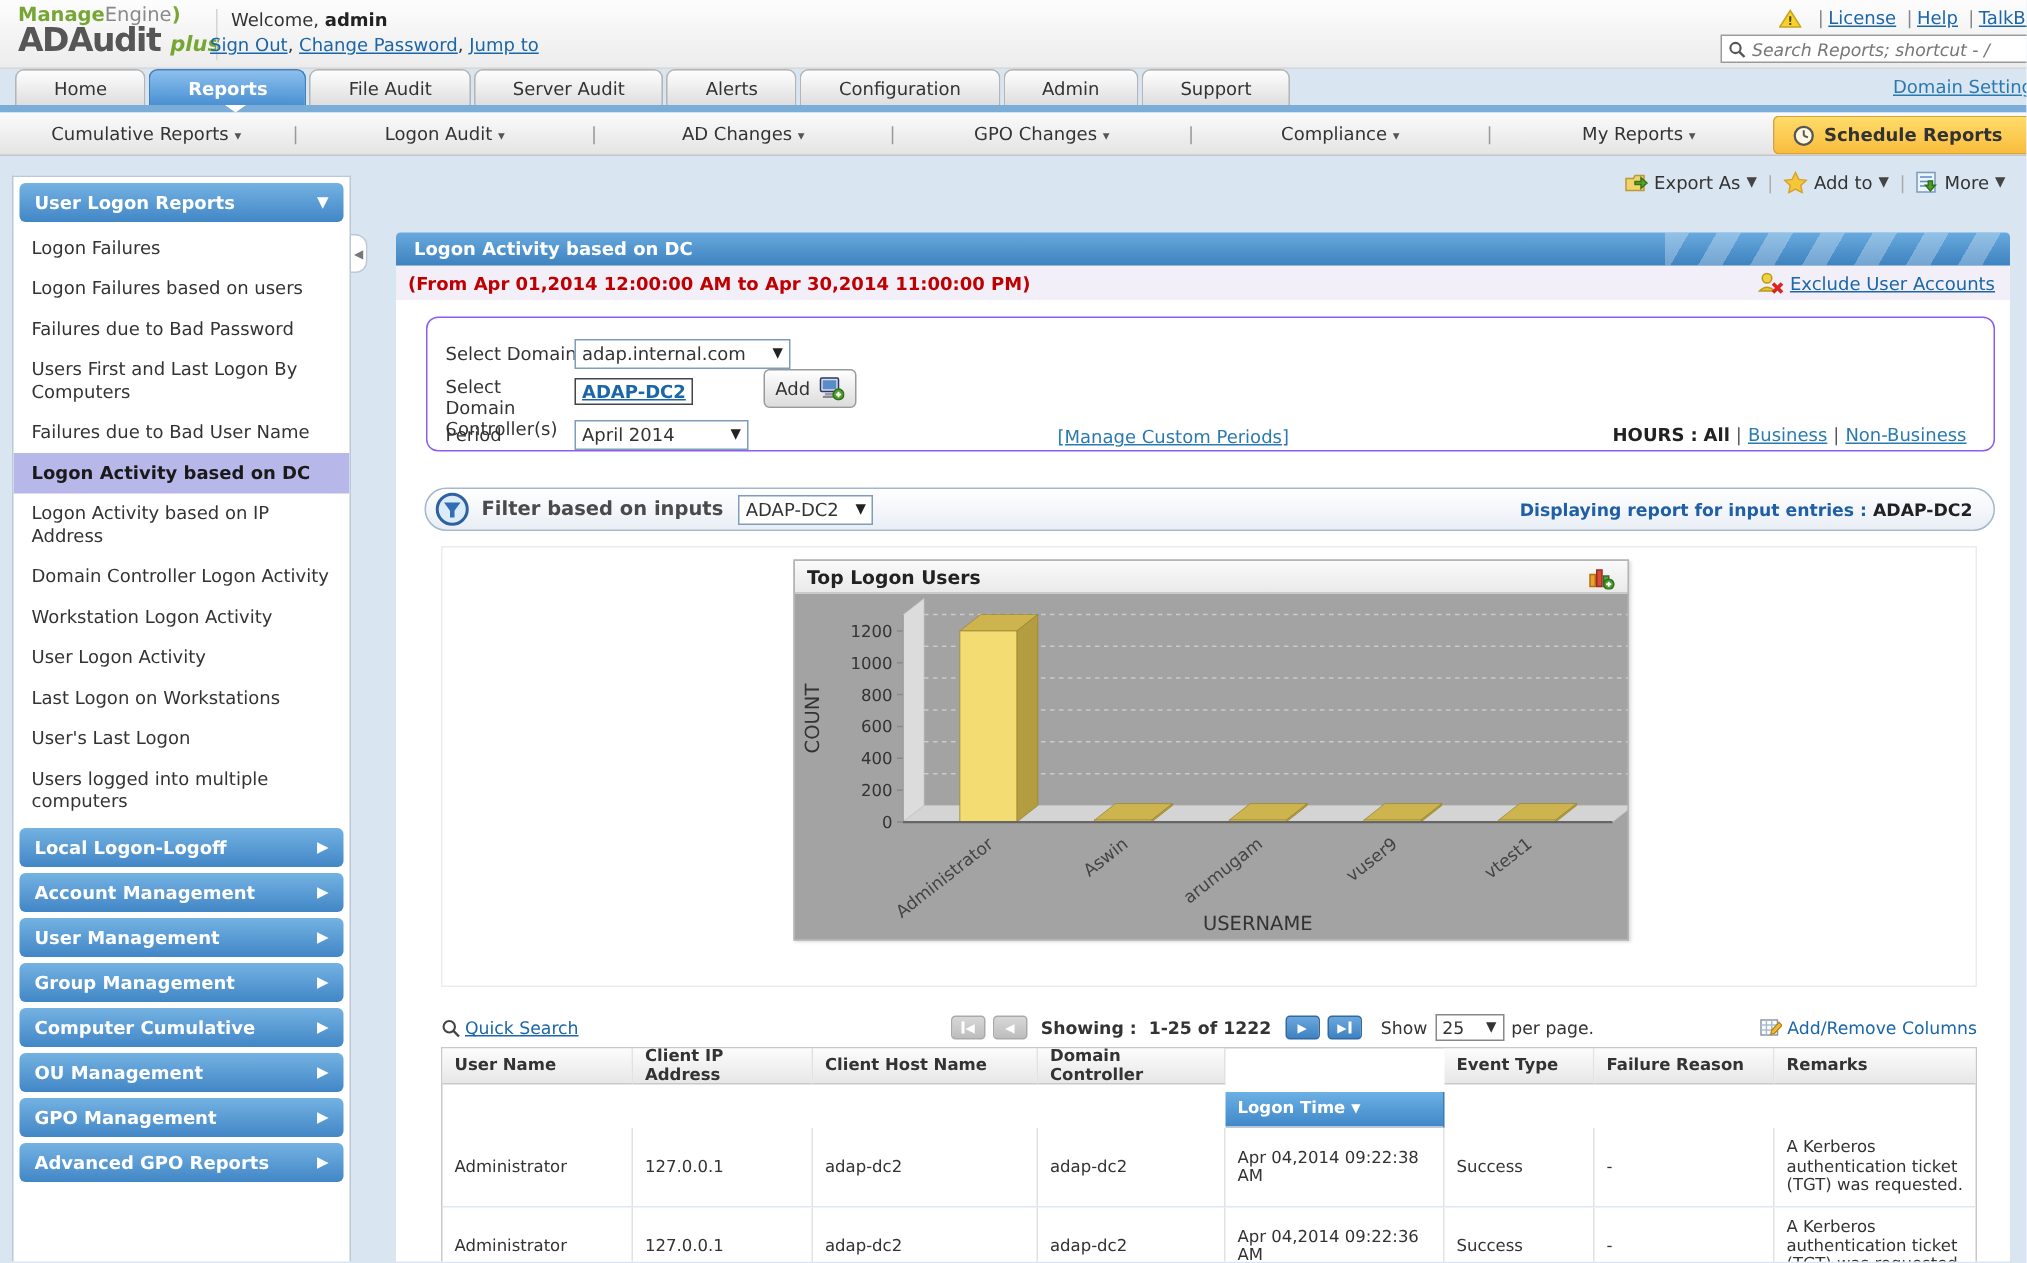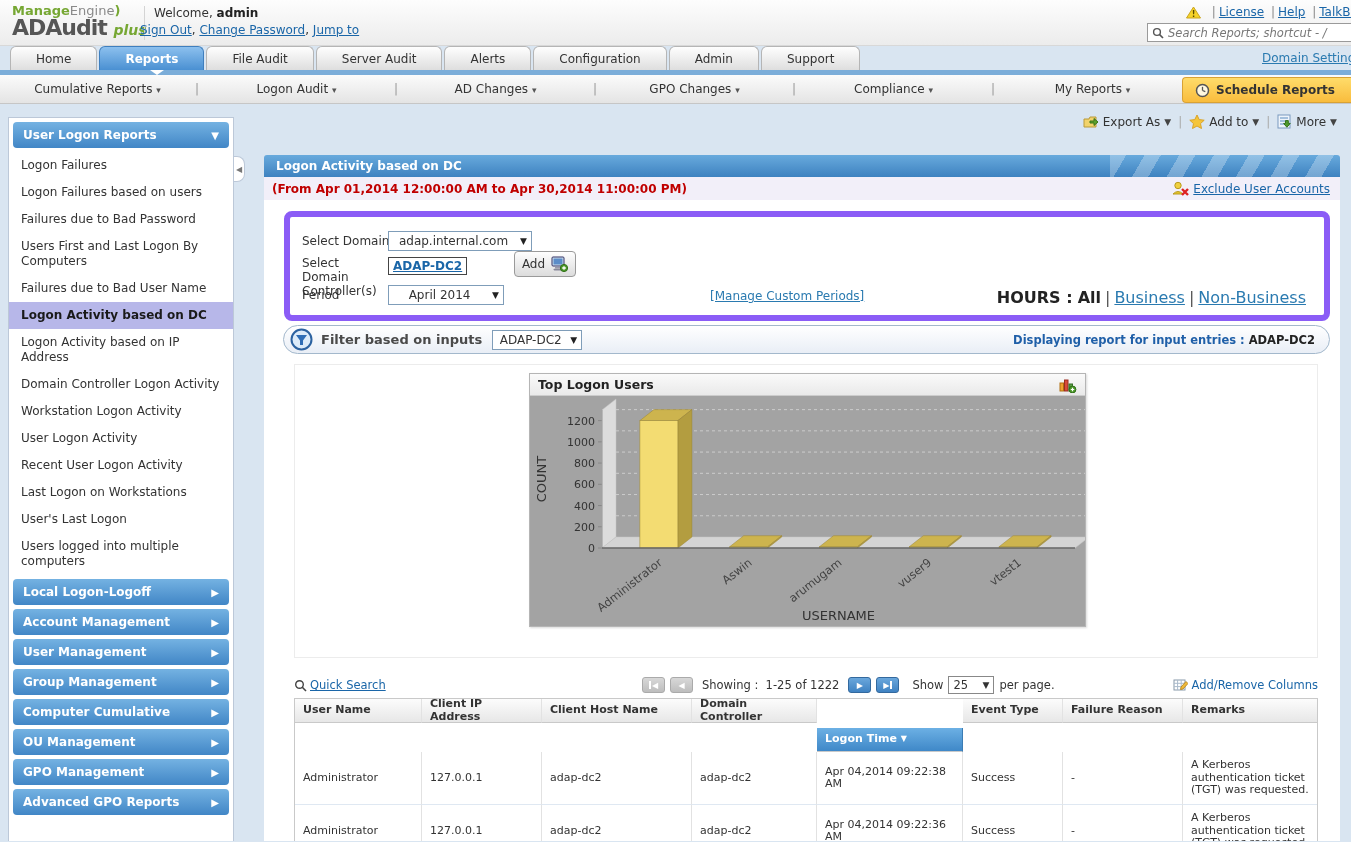--- a/index.html
+++ b/index.html
@@ -64,29 +64,29 @@
   
   .report { position:absolute; left:264px; right:11px; top:51px; bottom:0; }
   .report-hdr { position:relative; height:22px; background:linear-gradient(#68aadd,#3e82c0); border-radius:3px 3px 0 0; color:#fff; font-weight:bold; font-size:12px; line-height:22px; padding-left:12px; overflow:hidden; }
   .report-hdr:after { content:""; position:absolute; right:0; top:0; bottom:0; width:230px; background:repeating-linear-gradient(120deg, rgba(255,255,255,.28) 0 14px, rgba(255,255,255,0) 14px 30px); }
   .daterow { height:23px; background:#f2eff9; display:flex; align-items:center; padding:0 10px 0 8px; }
   .daterange { color:#c00000; font-weight:bold; font-size:12px; }
   .exclude { margin-left:auto; display:flex; align-items:center; gap:3px; font-size:12px; }
   .report-body { position:relative; background:#fff; height:calc(100% - 45px); overflow:hidden; }
 
   
-  .formbox { position:absolute; left:20px; right:10px; top:11px; height:110px; border:6px solid #8b5cf6; border-radius:8px; }
+  .formbox { position:absolute; left:20px; right:10px; top:11px; height:90px; border:1px solid #8b5cf6; border-radius:8px; }
   .frm-label { position:absolute; font-size:12px; color:#333; }
   .fake-select { position:absolute; height:20px; background:#fff; border:1px solid #7f9db9; display:flex; align-items:center; font-size:12px; padding:0 4px; cursor:pointer; }
-  .fake-select .val { flex:1; white-space:nowrap; overflow:hidden;text-align:center; }
+  .fake-select .val { flex:1; white-space:nowrap; overflow:hidden; }
   .fake-select .dd { font-size:9px; color:#222; margin-left:6px; }
   .dc-link { position:absolute; left:98px; top:40px; border:1px solid #444; padding:1px 4px; font-weight:bold; font-size:12px; }
   .add-btn { position:absolute; left:224px; top:34px; width:62px; height:26px; background:linear-gradient(#fefefe,#dcdcdc); border:1px solid #9a9a9a; border-radius:4px; display:flex; align-items:center; justify-content:center; gap:6px; font-size:12px; cursor:pointer; }
   .manage-link { position:absolute; left:420px; top:72px; font-size:12px; }
-  .hours { position:absolute; right:18px; top:71px; font-size:16px; color:#222; }
+  .hours { position:absolute; right:18px; top:71px; font-size:12px; color:#222; }
   .hours b { font-weight:bold; }
   .hours .sep { color:#555; margin:0 4px; }
 
   
   .filterbar { position:absolute; left:19px; right:10px; top:125px; height:29px; border:1px solid #a3b8cc; border-radius:15px; background:linear-gradient(#ffffff,#e9eef6); display:flex; align-items:center; padding:0 14px 0 6px; }
   .filterbar .flabel { font-size:13px; font-weight:bold; color:#4a4a4a; margin:0 10px 0 8px; }
   .filterbar .fake-select { position:static; width:90px; }
   .displaying { margin-left:auto; font-size:11.5px; font-weight:bold; color:#1f5fa8; }
   .displaying b { color:#222; }
 
@@ -205,21 +205,20 @@
         <div class="side-item">Logon Failures</div>
         <div class="side-item">Logon Failures based on users</div>
         <div class="side-item">Failures due to Bad Password</div>
         <div class="side-item">Users First and Last Logon By Computers</div>
         <div class="side-item">Failures due to Bad User Name</div>
         <div class="side-item active">Logon Activity based on DC</div>
         <div class="side-item">Logon Activity based on IP Address</div>
         <div class="side-item">Domain Controller Logon Activity</div>
         <div class="side-item">Workstation Logon Activity</div>
         <div class="side-item">User Logon Activity</div>
-        <div class="side-item">Recent User Logon Activity</div>
         <div class="side-item">Last Logon on Workstations</div>
         <div class="side-item">User's Last Logon</div>
         <div class="side-item">Users logged into multiple computers</div>
       </div>
     <div>
         <div class="side-sec">
           <span>Local Logon-Logoff</span>
           <span class="arr">▶</span>
         </div>
         <div class="side-sec">
@@ -411,21 +410,21 @@
         <span class="qsearch">
           <svg width="13" height="13">
               <circle cx="5.5" cy="5.5" r="3.8" fill="none" stroke="#444" stroke-width="1.4"></circle>
               <line x1="8.3" y1="8.3" x2="12" y2="12" stroke="#444" stroke-width="1.6"></line>
             </svg>
           <a class="lnk">Quick Search</a>
         </span>
         <span class="pager">
           <span class="pbtn gray"><span class="vbar"></span>◀</span>
           <span class="pbtn gray">◀</span>
-          <span style="margin:14px 4px;"><span>Showing :</span>&nbsp;&nbsp;<span>1-25 of 1222</span></span>
+          <span style="margin:14px 4px;font-weight:bold;"><span>Showing :</span>&nbsp;&nbsp;<span>1-25 of 1222</span></span>
           <span class="pbtn blue">▶</span>
           <span class="pbtn blue">▶<span class="vbar"></span></span>
           <span style="margin-left:8px;">Show</span>
           <span class="show-select">
               <span>25</span>
               <span class="dd">▼</span>
             </span>
           <span>per page.</span>
         </span>
         <span class="addrem">

